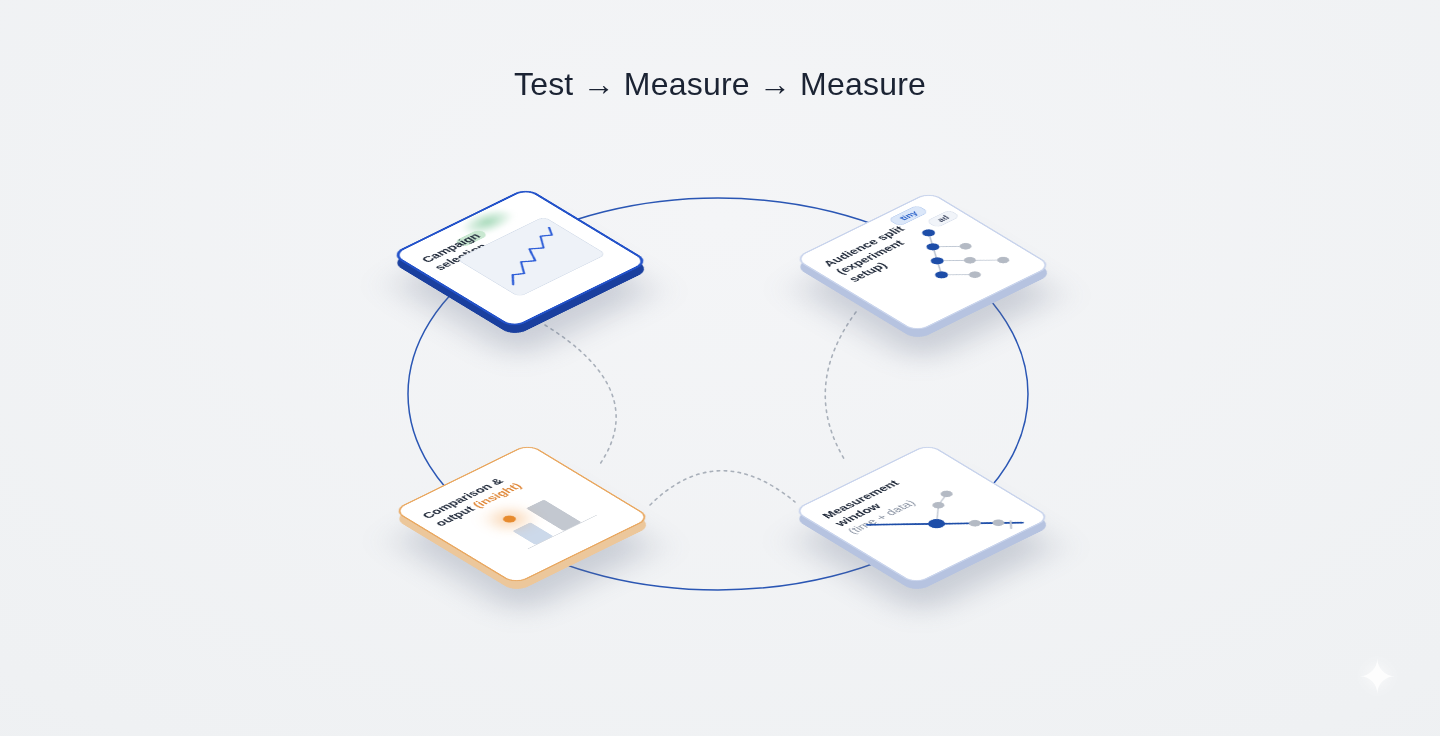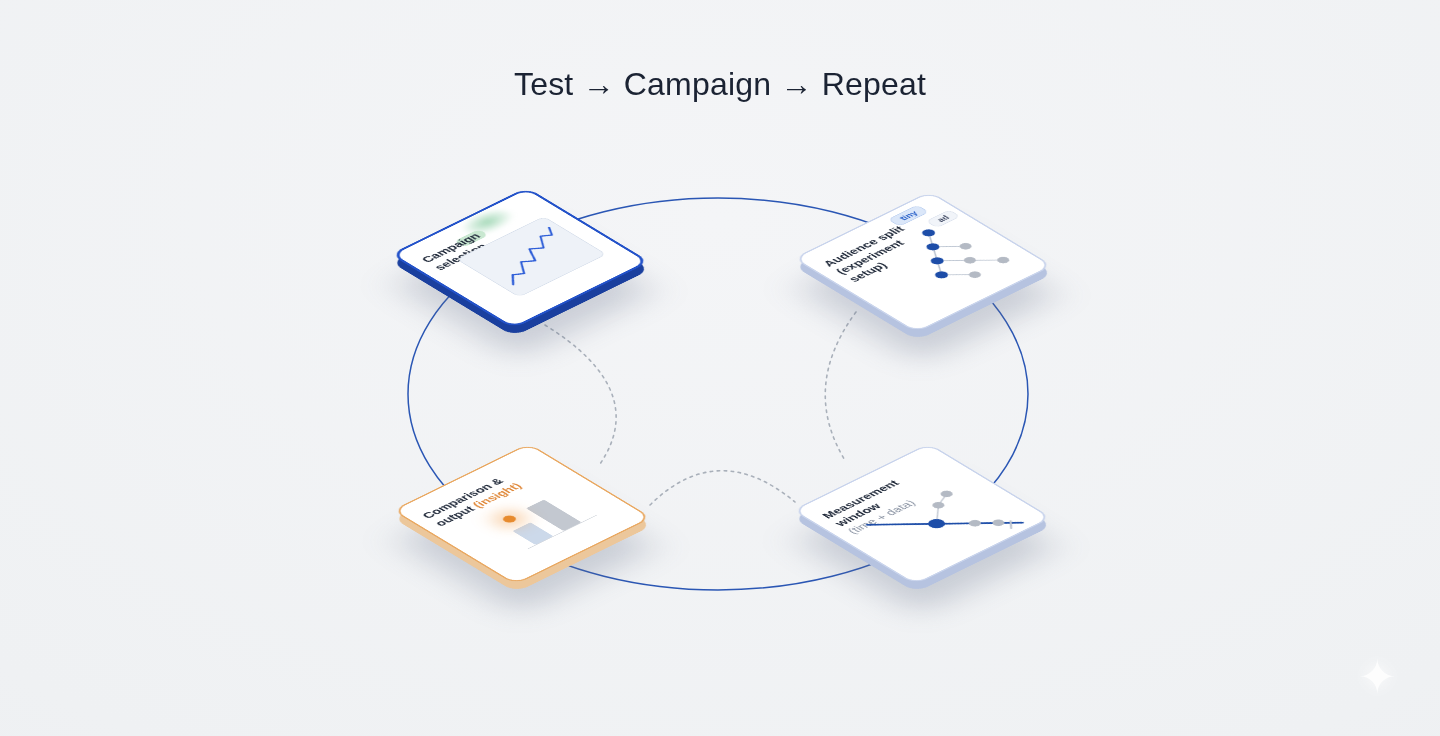--- a/index.html
+++ b/index.html
@@ -81,21 +81,21 @@
   .timeline-svg { position:absolute; left:28px; top:34px; }
 
   .sparkle {
     position:absolute; left:1358px; top:650px; font-size:46px; color:#ffffff;
     text-shadow:0 0 14px rgba(255,255,255,.95); opacity:.9;
   }
 </style>
 </head>
 <body>
 
-<h1 class="title">Test → Campaign → Repeat</h1>
+<h1 class="title">Test → Measure → Measure</h1>
 
 <svg class="layer" viewBox="0 0 1440 736" aria-hidden="true">
   <ellipse cx="718" cy="394" rx="310" ry="196" fill="none" stroke="#2a56b4" stroke-width="1.5"></ellipse>
   <path d="M 545 325 Q 650 390 600 464" fill="none" stroke="#a9b0ba" stroke-width="1.6" stroke-dasharray="2.5 4.5" stroke-linecap="round"></path>
   <path d="M 856 312 Q 800 388 846 462" fill="none" stroke="#a9b0ba" stroke-width="1.6" stroke-dasharray="2.5 4.5" stroke-linecap="round"></path>
   <path d="M 650 505 Q 718 438 795 502" fill="none" stroke="#a9b0ba" stroke-width="1.6" stroke-dasharray="2.5 4.5" stroke-linecap="round"></path>
 </svg>
 
 <div class="card-wrap card-campaign">
   <div class="card-face">

